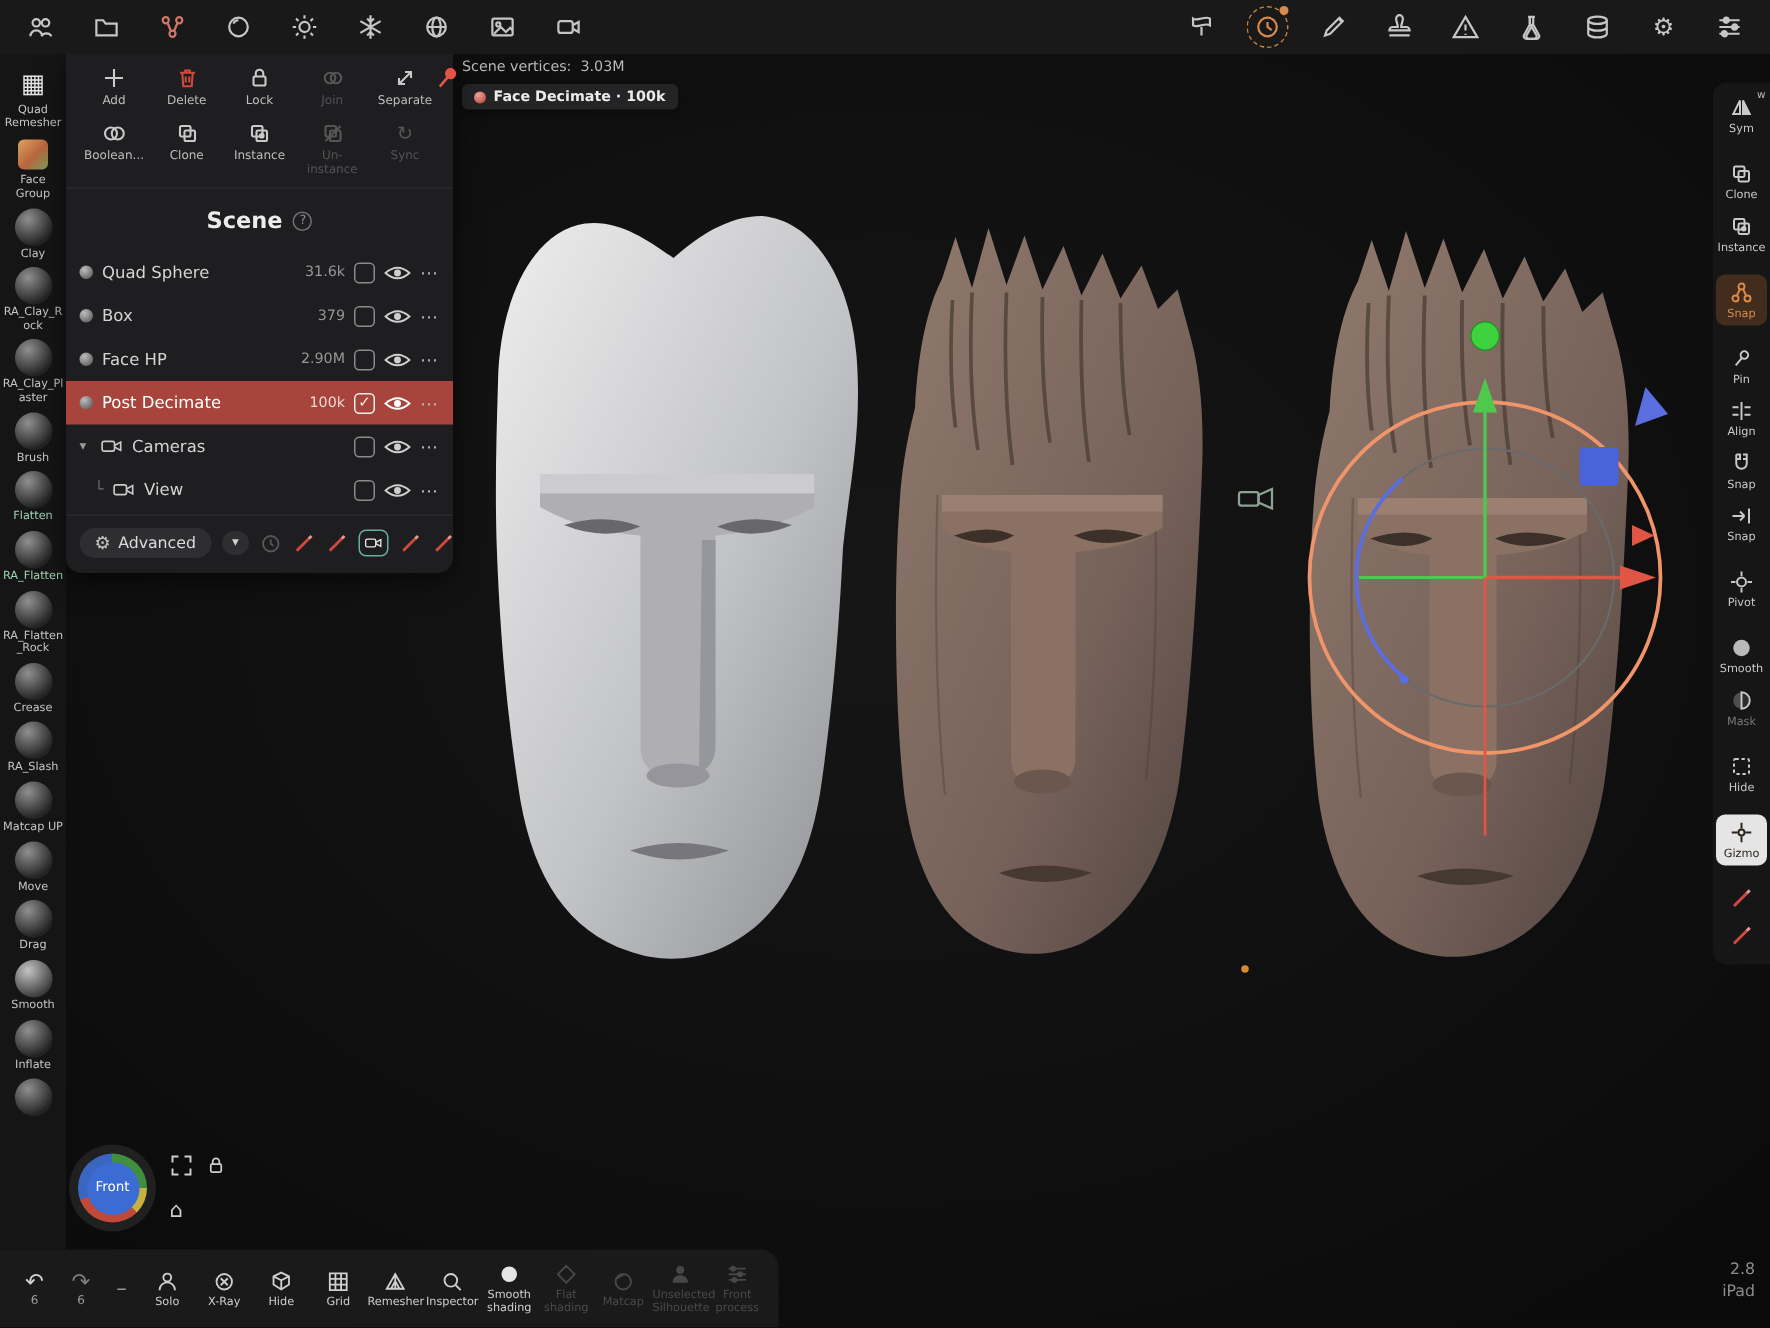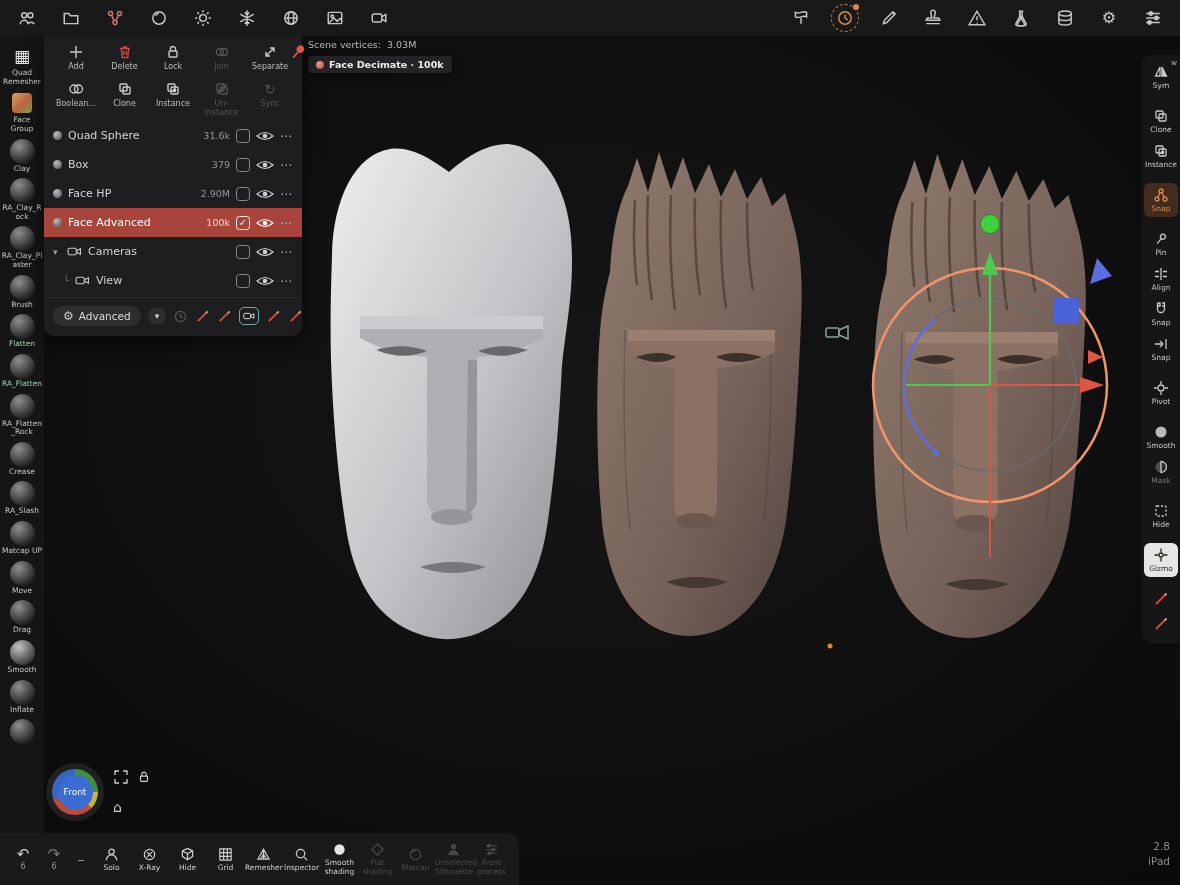--- a/index.html
+++ b/index.html
@@ -449,20 +449,24 @@
         <div class="plabel">Un-instance</div>
       </div>
     <div class="pa-btn disabled">
         <div class="pic">
           <span class="ug" style="font-size:13px">↻</span>
         </div>
         <div class="plabel">Sync</div>
       </div>
   </div>
 
+  <div class="panel-title">
+    <span class="t">Scene</span>
+    <span class="helpcircle">?</span>
+  </div>
 
   <div class="scene-rows">
     <div class="srow">
       <span class="obj-dot"></span>
       <span class="name">Quad Sphere</span>
       <span class="count">31.6k</span>
       <span class="cb"></span>
       <svg class="eye" width="18" height="12" viewBox="0 0 18 12">
           <path d="M1,6 Q9,-1 17,6 Q9,13 1,6 Z" fill="none" stroke="#cfcfcf" stroke-width="1.2"></path>
           <circle cx="9" cy="6" r="2.3" fill="#cfcfcf"></circle>
@@ -486,21 +490,21 @@
       <span class="count">2.90M</span>
       <span class="cb"></span>
       <svg class="eye" width="18" height="12" viewBox="0 0 18 12">
           <path d="M1,6 Q9,-1 17,6 Q9,13 1,6 Z" fill="none" stroke="#cfcfcf" stroke-width="1.2"></path>
           <circle cx="9" cy="6" r="2.3" fill="#cfcfcf"></circle>
         </svg>
       <span class="dots">⋯</span>
     </div>
     <div class="srow selected">
       <span class="obj-dot"></span>
-      <span class="name">Face Advanced</span>
+      <span class="name">Post Decimate</span>
       <span class="count">100k</span>
       <span class="cb checked">✓</span>
       <svg class="eye" width="18" height="12" viewBox="0 0 18 12">
           <path d="M1,6 Q9,-1 17,6 Q9,13 1,6 Z" fill="none" stroke="#fff" stroke-width="1.2"></path>
           <circle cx="9" cy="6" r="2.3" fill="#fff"></circle>
         </svg>
       <span class="dots">⋯</span>
     </div>
     <div class="srow">
       <span class="chev">▾</span>

